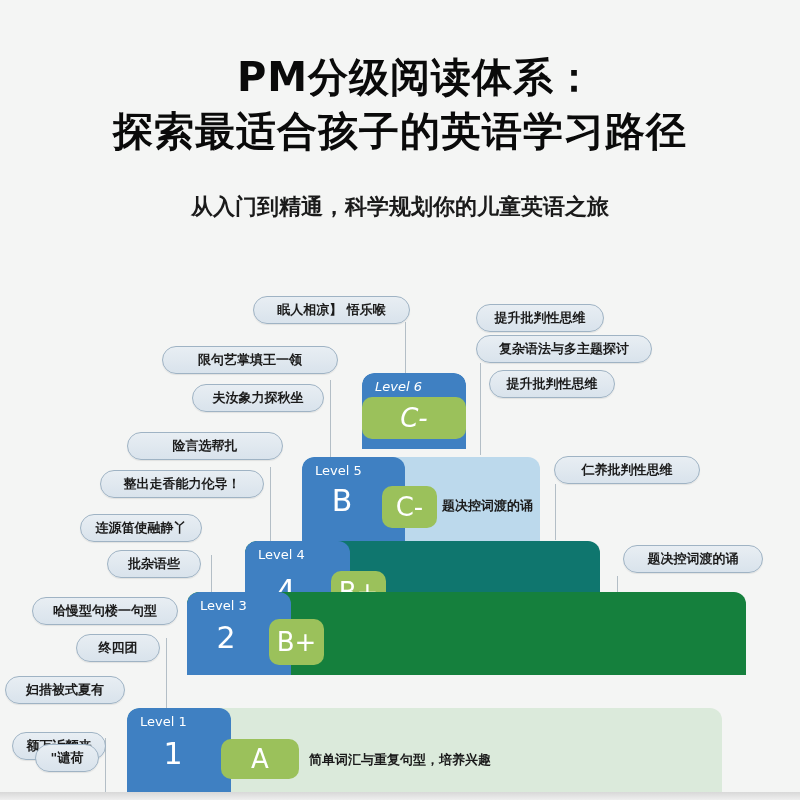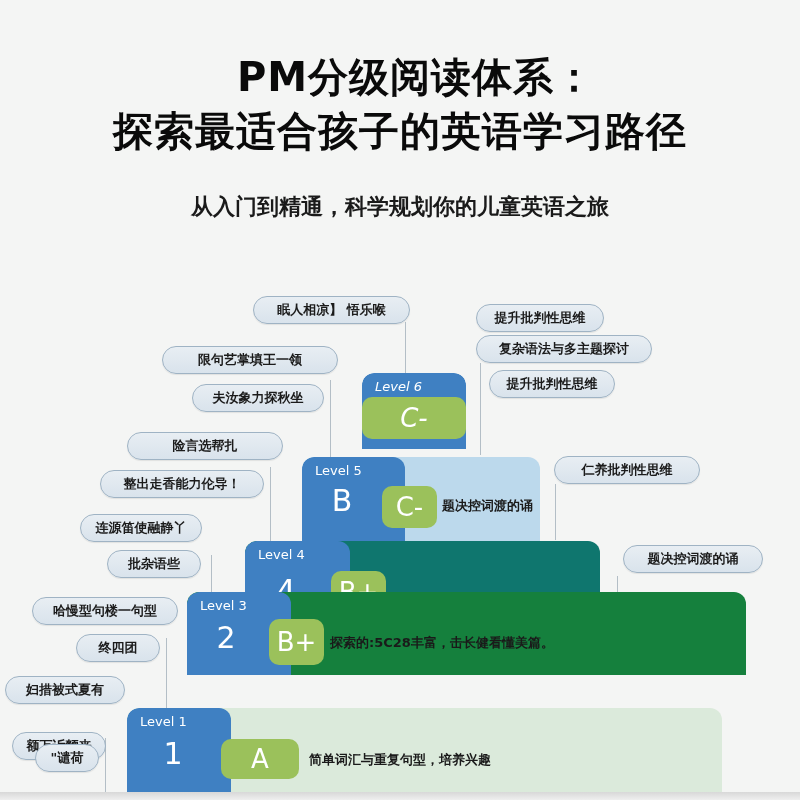--- a/index.html
+++ b/index.html
@@ -54,21 +54,20 @@
   <div class="lvl">Level 4</div>
   <div class="num" style="width:82px;top:32px;">4</div>
   <div class="pill" style="left:86px;top:30px;width:55px;height:42px;">B+</div>
 </div>
 
 <div class="tier" style="left:187px;top:592px;width:559px;height:83px;background:#15803d;">
   <div class="blue" style="width:104px;"></div>
   <div class="lvl">Level 3</div>
   <div class="num" style="width:78px;top:28px;">2</div>
   <div class="pill" style="left:82px;top:27px;width:55px;height:46px;">B+</div>
-  <div class="desc" style="left:143px;top:42px;">探索的:5C28丰富，击长健看懂美篇。</div>
 </div>
 
 <div class="tier" style="left:127px;top:708px;width:595px;height:84px;background:#dbeadb;">
   <div class="blue" style="width:104px;"></div>
   <div class="lvl">Level 1</div>
   <div class="num" style="width:92px;top:28px;">1</div>
   <div class="pill" style="left:94px;top:31px;width:78px;height:40px;">A</div>
   <div class="desc" style="left:182px;top:43px;font-weight:bold;">简单词汇与重复句型，培养兴趣</div>
 </div>
 

